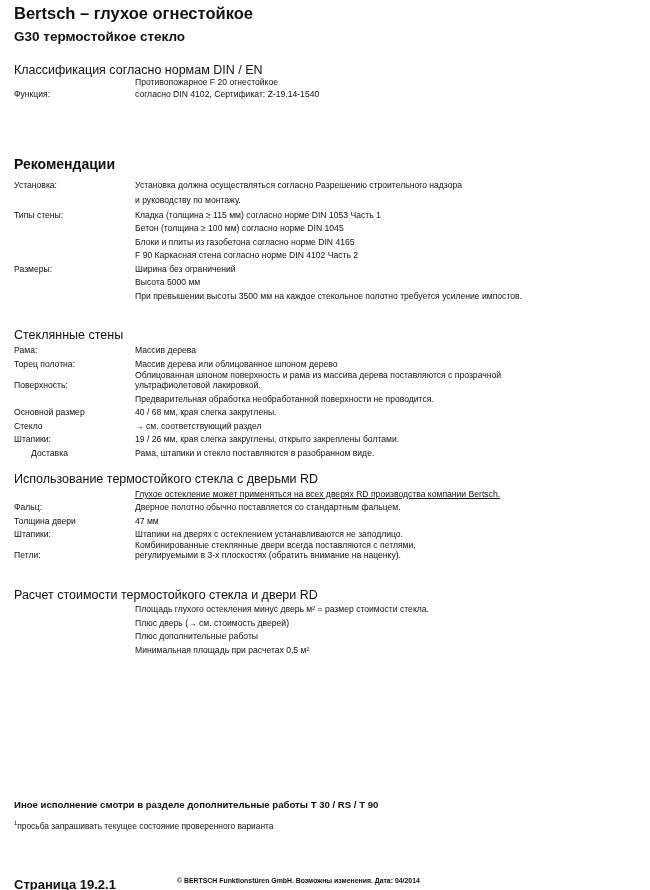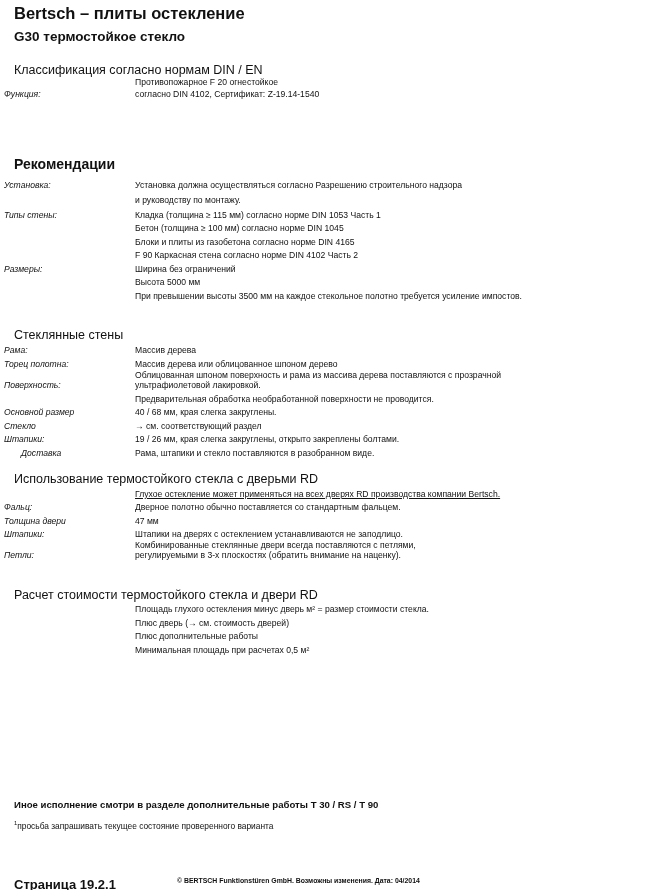--- a/index.html
+++ b/index.html
@@ -3,31 +3,31 @@
 <meta charset="utf-8">
 <style>
   html, body { margin: 0; padding: 0; background: #ffffff; }
   body { width: 650px; height: 890px; position: relative; overflow: hidden;
          font-family: "Liberation Sans", sans-serif; color: #111111; }
   .abs { position: absolute; white-space: nowrap; }
   .h1 { font-size: 16.5px; font-weight: bold; }
   .h2 { font-size: 13.5px; font-weight: bold; }
   .sec { font-size: 12.5px; }
   .sech { font-size: 14px; font-weight: bold; }
-  .lbl { font-size: 8.6px; left: 4px; font-style: italic; }
+  .lbl { font-size: 8.6px; left: 14px; }
   .val { font-size: 8.6px; left: 135px; }
   .bold-note { font-size: 9.6px; font-weight: bold; }
   .note { font-size: 8.4px; }
   .foot { font-size: 13px; font-weight: bold; }
   sup { font-size: 70%; line-height: 0; }
 </style>
 </head>
 <body>
 
-<div class="abs h1" style="left:14px; top:4px;">Bertsch – плиты остекление</div>
+<div class="abs h1" style="left:14px; top:4px;">Bertsch – глухое огнестойкое</div>
 <div class="abs h2" style="left:14px; top:29px;">G30 термостойкое стекло</div>
 
 <div class="abs sec" style="left:14px; top:63px;">Классификация согласно нормам DIN / EN</div>
 <div class="abs val" style="top:77px;">Противопожарное F 20 огнестойкое</div>
 <div class="abs lbl" style="top:89px;">Функция:</div>
 <div class="abs val" style="top:89px;">согласно DIN 4102, Сертификат: Z-19.14-1540</div>
 
 <div class="abs sech" style="left:14px; top:156px;">Рекомендации</div>
 <div class="abs lbl" style="top:180px;">Установка:</div>
 <div class="abs val" style="top:180px;">Установка должна осуществляться согласно Разрешению строительного надзора</div>

